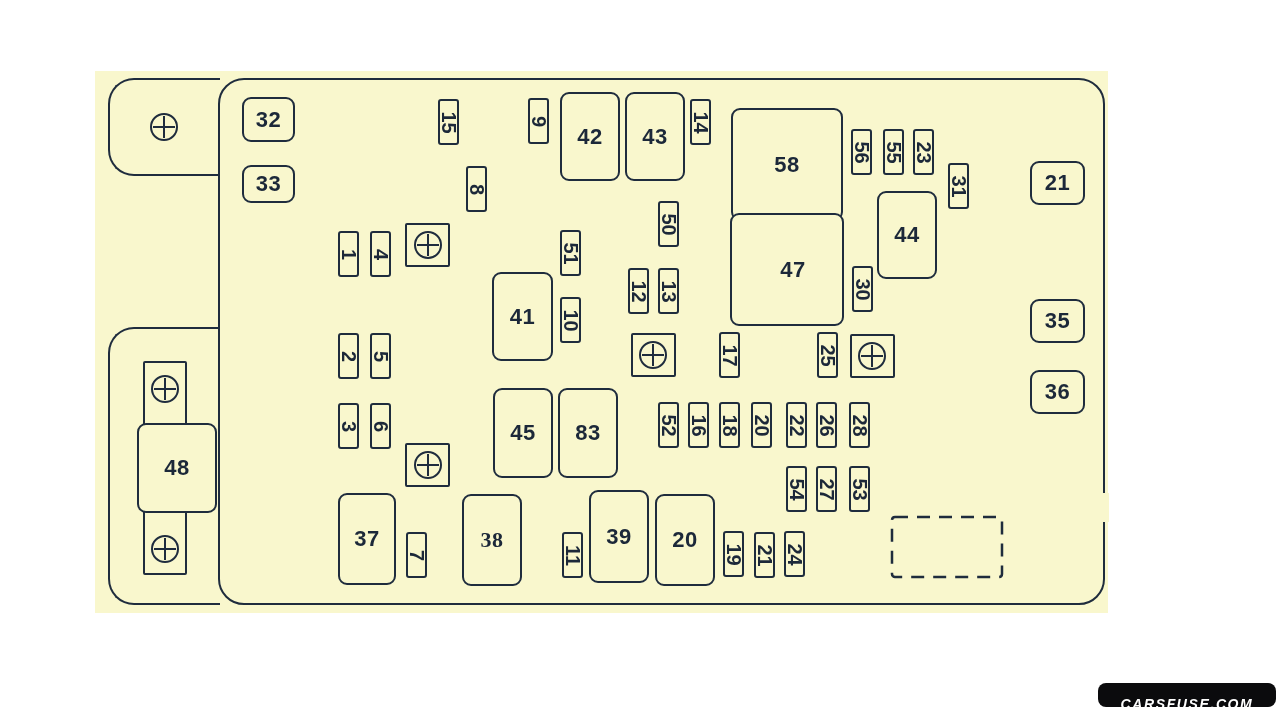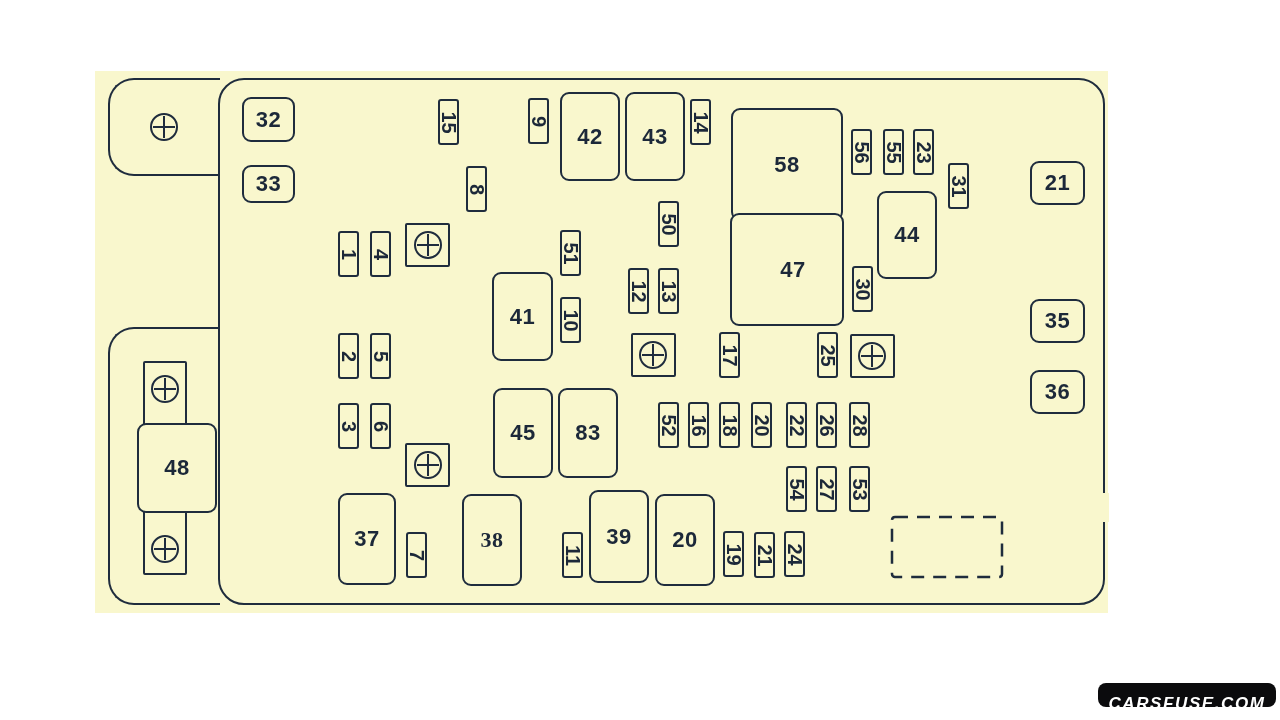--- a/index.html
+++ b/index.html
@@ -61,21 +61,21 @@
   .screw::after{content:"";position:absolute;top:1px;bottom:1px;left:50%;width:2px;
     margin-left:-1px;background:var(--line);}
 
   
   .dashed-slot{position:absolute;left:892px;top:517px;}
 
   
   .watermark{position:absolute;left:1098px;top:683px;width:178px;height:24px;
     background:var(--wm-bg);border-radius:8px;display:flex;align-items:center;
     justify-content:center;}
-  .watermark span{color:var(--wm-text);font-size:17px;font-weight:700;
+  .watermark span{color:var(--wm-text);font-size:14px;font-weight:700;
     font-style:italic;letter-spacing:1.6px;margin-top:18px;}
 </style>
 </head>
 <body>
 
 <div id="stage">
 
   <div class="panel"></div>
 
   <div class="tab tab-top"></div>

